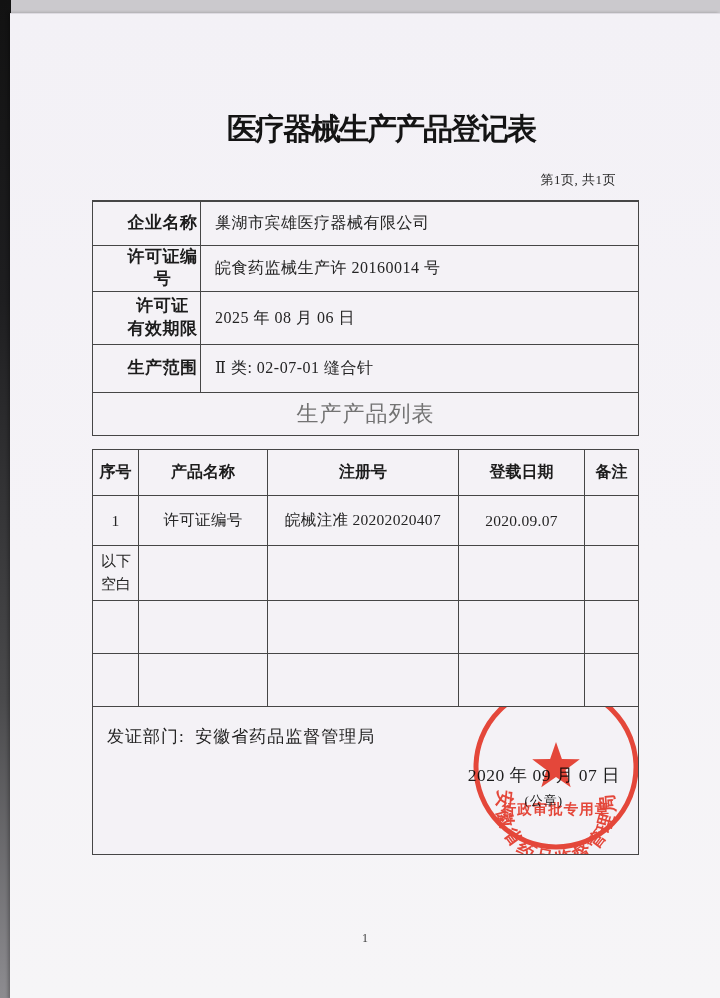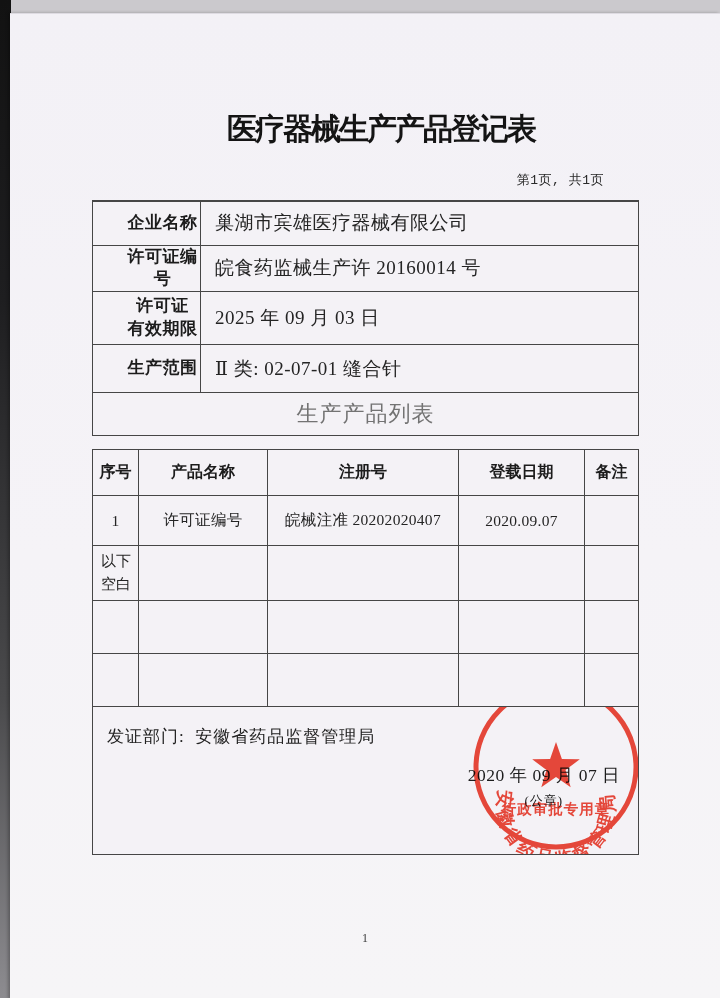--- a/index.html
+++ b/index.html
@@ -18,35 +18,35 @@
     background:linear-gradient(180deg,#f3f1f6 0%,#f5f3f7 55%,#f6f5f7 100%);
     border-top:1px solid #dedbe2;
     box-shadow:-2px 0 3px rgba(0,0,0,.25);
   }
   .doc-title{
     position:absolute;left:0;top:79px;width:100%;
     text-align:center;font-size:30px;font-weight:700;letter-spacing:-2px;
     color:#141414;margin:16px;
   }
   .page-indicator{
-    position:absolute;right:116px;top:157px;
-    font-size:13px;color:#2a2a2a;letter-spacing:.5px;font-family:Liberation Mono, monospace;
+    position:absolute;right:104px;top:157px;
+    font-size:13px;color:#2a2a2a;letter-spacing:.5px;
   }
   table{border-collapse:collapse;table-layout:fixed;}
   .info-table{position:absolute;left:82px;top:186px;width:546px;}
   .product-table{position:absolute;left:82px;top:419px;width:546px;margin-top:16px;}
   td{border:1.6px solid #464646;padding:0;vertical-align:middle;overflow:hidden;}
   .info-table td,.product-table td{background:#f4f2f6;}
   .outer-top td{border-top-width:2px;}
   .lbl{
     text-align:center;font-weight:700;font-size:17px;color:#1c1c1c;
     letter-spacing:.5px;line-height:1.35;padding-left:32px;
   }
   .val{
-    text-align:left;font-size:19px;color:#242424;padding-left:14px;
+    text-align:left;font-size:16px;color:#242424;padding-left:14px;
     letter-spacing:.5px;
   }
   .section-title{
     text-align:center;font-weight:400;font-size:22px;color:#737373;
     letter-spacing:1px;
   }
   .ph{ text-align:center;font-weight:700;font-size:16px;color:#1c1c1c; }
   .pc{ text-align:center;font-size:15.5px;color:#242424;letter-spacing:.3px; }
   .pc-left{ text-align:center;font-size:15px;color:#242424;padding:4px 4px 4px 5px;line-height:1.5;vertical-align:top;}
   .footer-cell{height:147px;}
@@ -89,21 +89,21 @@
         <tr class="outer-top" style="height:44px">
       <td class="lbl">企业名称</td>
       <td class="val">巢湖市宾雄医疗器械有限公司</td>
     </tr>
     <tr style="height:45px">
       <td class="lbl">许可证编号</td>
       <td class="val">皖食药监械生产许 20160014 号</td>
     </tr>
     <tr style="height:53px">
       <td class="lbl"><span>许可证</span><br><span>有效期限</span></td>
-      <td class="val">2025 年 09 月 03 日</td>
+      <td class="val">2025 年 08 月 06 日</td>
     </tr>
     <tr style="height:48px">
       <td class="lbl">生产范围</td>
       <td class="val">Ⅱ 类: 02-07-01 缝合针</td>
     </tr>
     <tr style="height:43px">
       <td class="section-title" colspan="2">生产产品列表</td>
     </tr>
   </tbody>
     </table>

